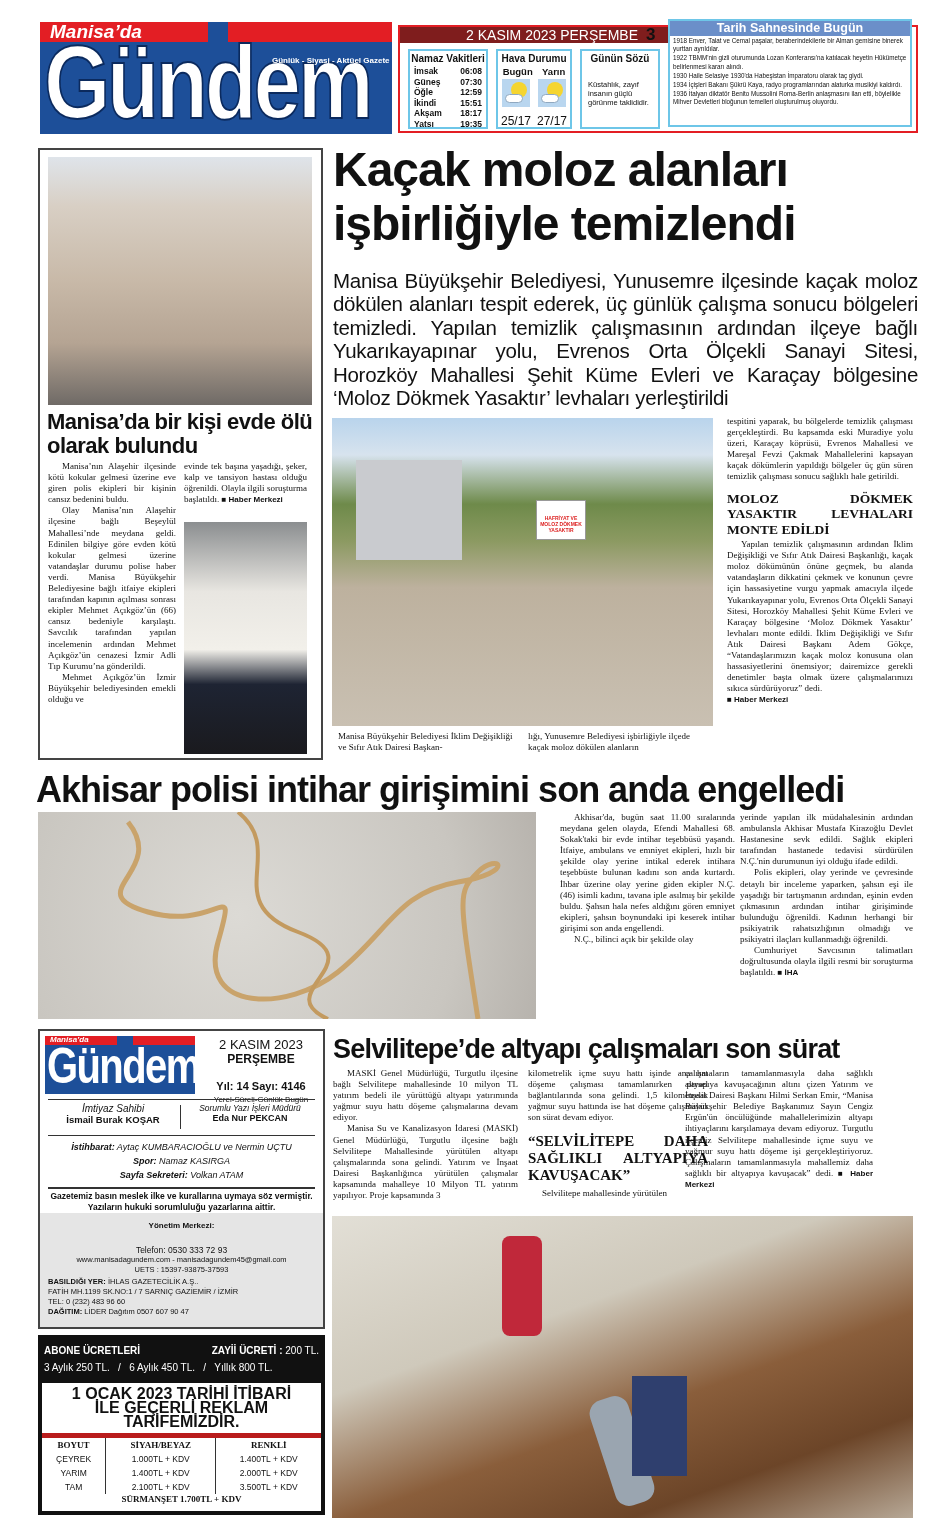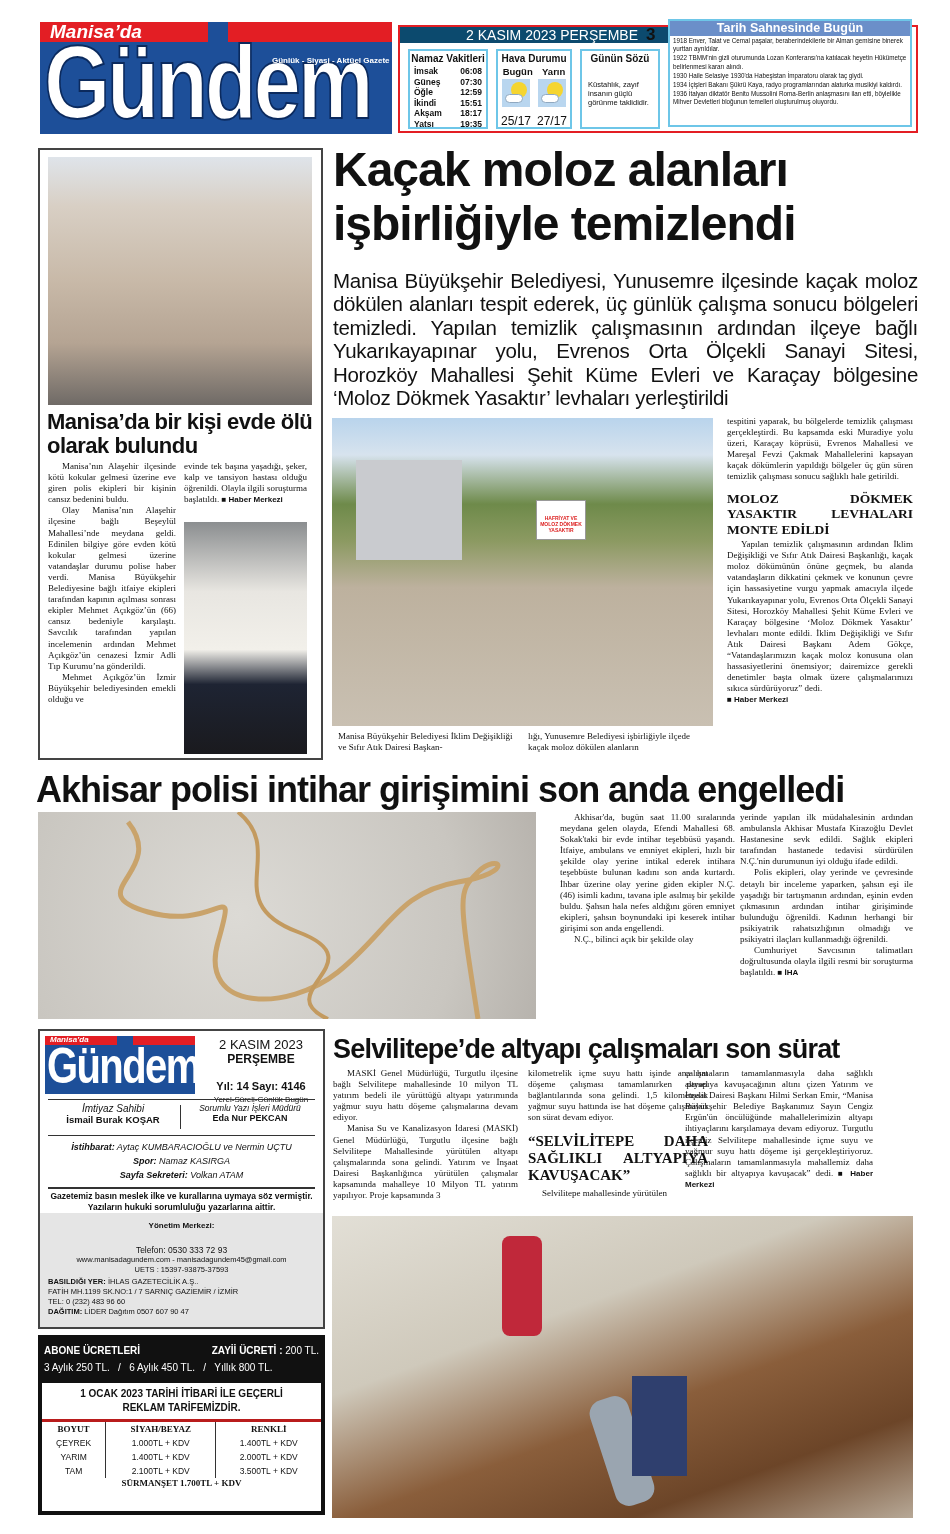--- a/index.html
+++ b/index.html
@@ -6,21 +6,21 @@
 body{width:950px;height:1534px;background:#fff;font-family:"Liberation Serif",serif;color:#111;position:relative;overflow:hidden}
 .abs{position:absolute}
 
 .logo{left:40px;top:22px;width:352px;height:112px;background:#1d4f99}
 .logo .red{position:absolute;left:0;top:0;width:168px;height:20px;background:#e31e24}
 .logo .red2{position:absolute;left:188px;top:0;width:164px;height:20px;background:#e31e24}
 .logo .manisa{position:absolute;left:10px;top:0;font:italic bold 19px "Liberation Sans",sans-serif;color:#fff;line-height:20px}
 .logo .gundem{position:absolute;left:4px;top:8px;font:bold 104px/104px "Liberation Sans",sans-serif;color:#fff;letter-spacing:-4px;transform:scaleX(.82);transform-origin:left;-webkit-text-stroke:2px #0b2a5e}
 .logo .tag{position:absolute;left:232px;top:34px;font:bold 8px "Liberation Sans",sans-serif;color:#fff;white-space:nowrap}
 .topbar{left:398px;top:25px;width:520px;height:108px;border:2px solid #e31e24;background:#fff}
-.topbar .hdr{position:absolute;left:0;top:0;width:268px;height:16px;background:#0c4a6e;color:#fff;font:14px/16px "Liberation Sans",sans-serif;text-align:right;padding-right:30px}
+.topbar .hdr{position:absolute;left:0;top:0;width:268px;height:16px;background:#7f1d1d;color:#fff;font:14px/16px "Liberation Sans",sans-serif;text-align:right;padding-right:30px}
 .topbar .pg{position:absolute;left:246px;top:-2px;font:bold 17px "Liberation Sans",sans-serif;color:#111}
 .box{position:absolute;border:2px solid #6ec6e8;background:#fff;font-family:"Liberation Sans",sans-serif}
 .box h4{font-size:10px;font-weight:bold;text-align:center;margin:2px 0}
 .namaz .row{display:flex;justify-content:space-between;font-size:8.5px;font-weight:bold;padding:0 4px;line-height:10.5px}
 .hava .lbls{display:flex;justify-content:space-around;font-size:9.5px;font-weight:bold}
 .hava .icons{display:flex;justify-content:space-around;margin-top:2px}
 .wicon{width:28px;height:28px;background:#b9d6ef;position:relative}
 .wicon .sun{position:absolute;right:3px;top:3px;width:16px;height:16px;border-radius:50%;background:#f5d530}
 .wicon .cloud{position:absolute;left:3px;bottom:4px;width:18px;height:9px;border-radius:6px;background:#fff;border:1px solid #8fa8c0}
 .hava .temps{display:flex;justify-content:space-around;font-size:12px;margin-top:7px}
@@ -234,21 +234,21 @@
     <div>TEL: 0 (232) 483 96 60</div>
     <div><b>DAĞITIM:</b> <span>LİDER Dağıtım 0507 607 90 47</span></div>
   </div>
 </div>
 
 <div class="abs abone">
   <div style="position:absolute;left:6px;top:10px;font-size:10px;font-weight:bold">ABONE ÜCRETLERİ</div>
   <div style="position:absolute;right:6px;top:10px;font-size:10px"><b>ZAYİİ ÜCRETİ :</b> <span>200 TL.</span></div>
   <div style="position:absolute;left:6px;top:27px;font-size:10px;white-space:pre">3 Aylık 250 TL.   /   6 Aylık 450 TL.   /   Yıllık 800 TL.</div>
   <div class="tarife">
-    <div style="text-align:center;font-weight:bold;font-size:10px;line-height:14px;padding:4px 20px 4px;border-bottom:3px solid #b91c1c">1 OCAK 2023 TARİHİ İTİBARİ İLE GEÇERLİ REKLAM TARİFEMİZDİR.</div>
+    <div style="text-align:center;font-weight:bold;font-size:16px;line-height:14px;padding:4px 20px 4px;border-bottom:5px solid #b91c1c">1 OCAK 2023 TARİHİ İTİBARİ İLE GEÇERLİ REKLAM TARİFEMİZDİR.</div>
     <table>
       <tbody>
           <tr>
             <th>BOYUT</th>
             <th class="mid">SİYAH/BEYAZ</th>
             <th>RENKLİ</th>
           </tr>
       <tr>
             <td>ÇEYREK</td>
             <td class="mid">1.000TL + KDV</td>

